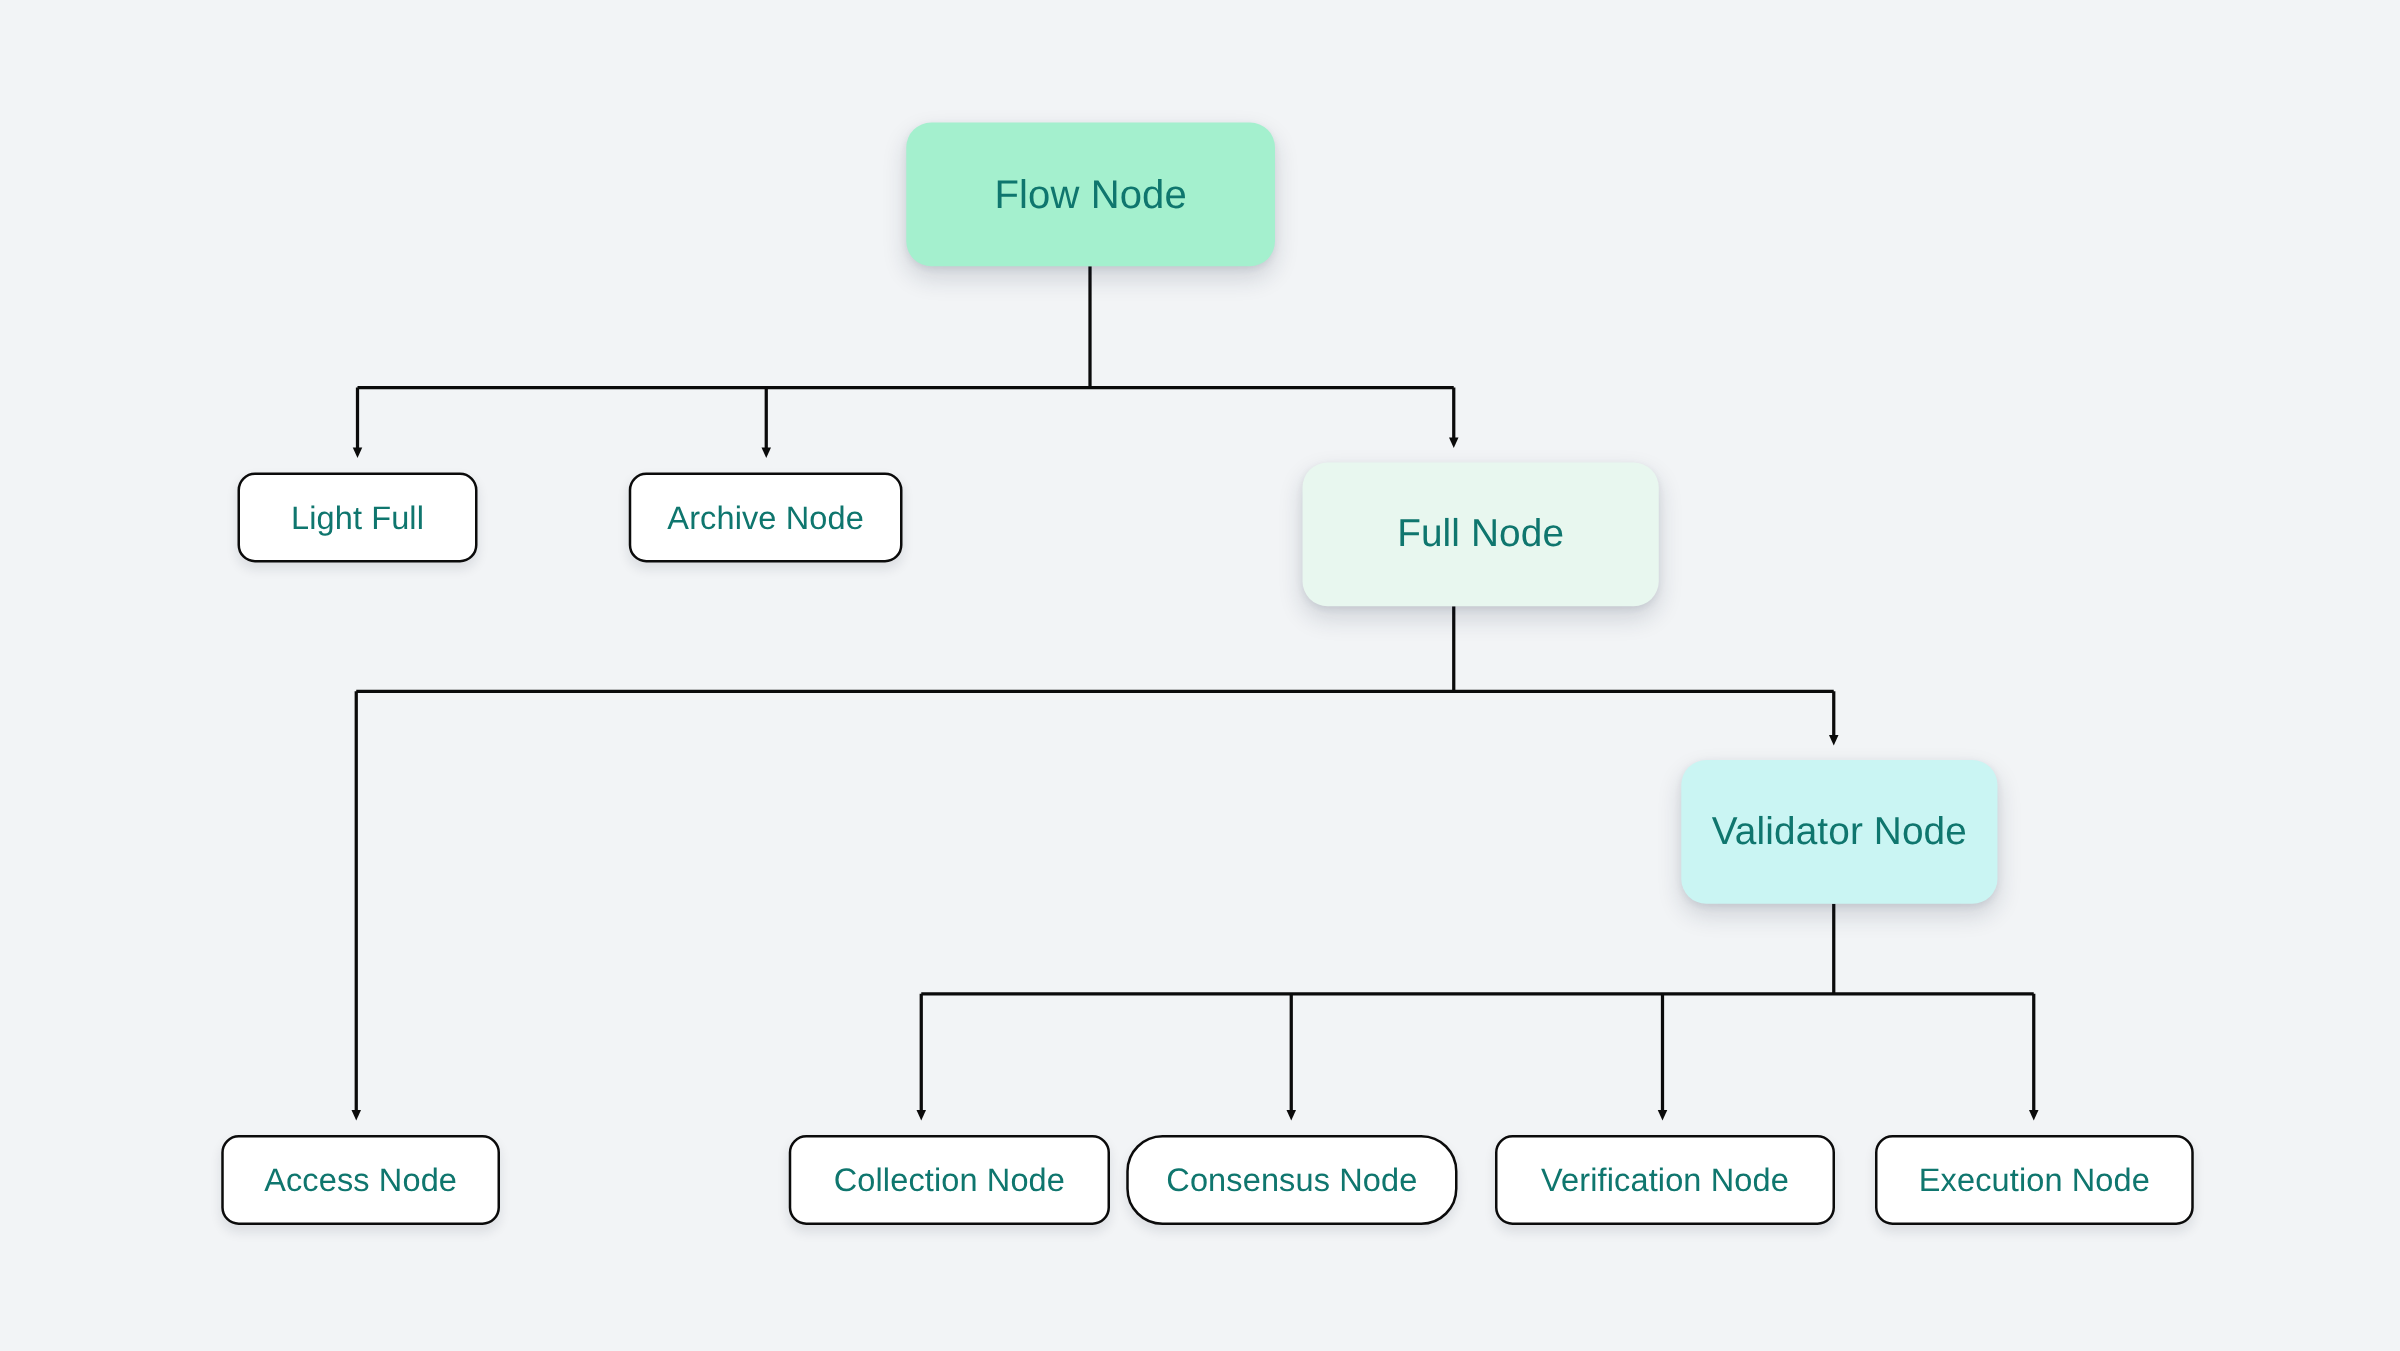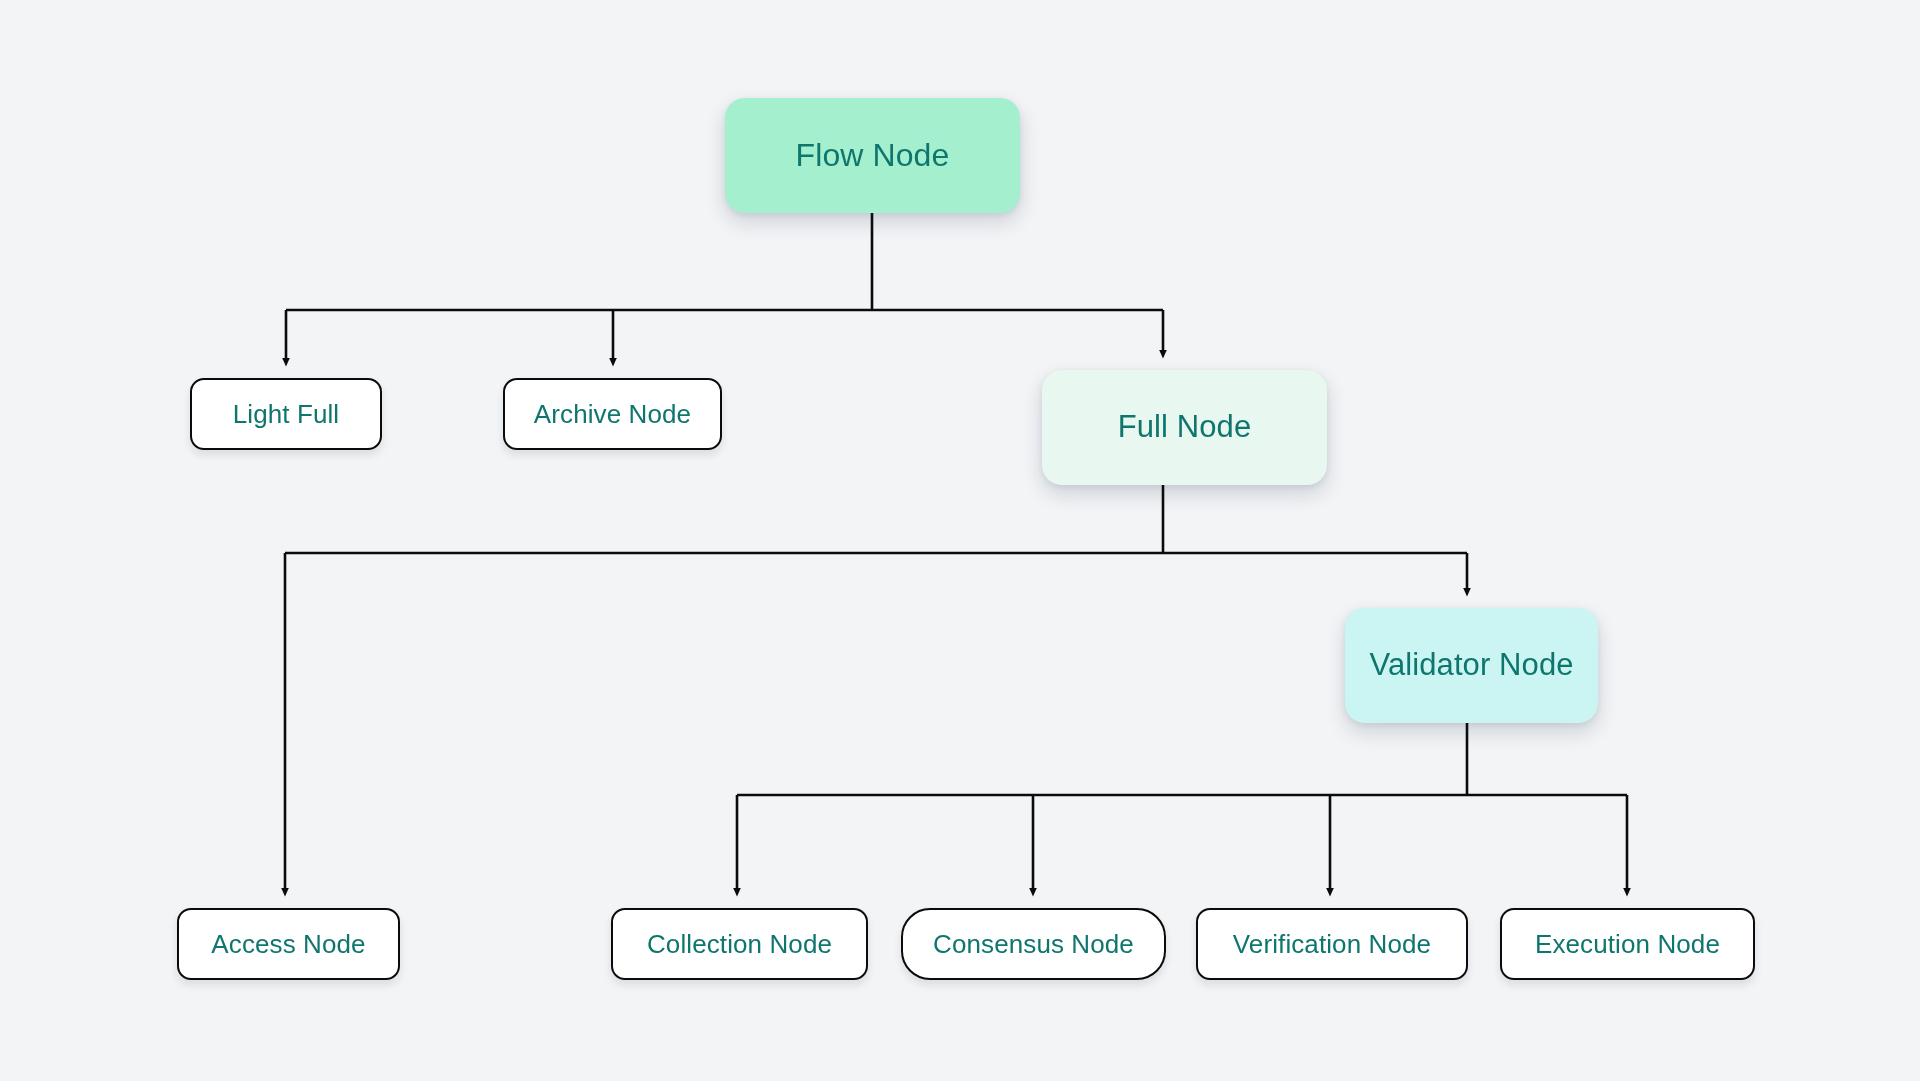--- a/index.html
+++ b/index.html
@@ -116,21 +116,21 @@
   </div>
 
   <div class="node tinted lvl-mid" style="left: 1325px; top: 608px; width: 253px; height: 115px; background: rgb(202, 245, 243);">
     <span>Validator Node</span>
   </div>
 
   <div class="node plain" style="left: 177px; top: 908px; width: 223px; height: 72px; background: rgb(255, 255, 255);">
     <span>Access Node</span>
   </div>
 
-  <div class="node plain" style="left: 611px; top: 908px; width: 257px; height: 72px; background: rgb(255, 255, 255);">
+  <div class="node plain" style="left: 631px; top: 908px; width: 257px; height: 72px; background: rgb(255, 255, 255);">
     <span>Collection Node</span>
   </div>
 
   <div class="node plain" style="left: 901px; top: 908px; width: 265px; height: 72px; background: rgb(255, 255, 255); border-radius: 29px;">
     <span>Consensus Node</span>
   </div>
 
   <div class="node plain" style="left: 1500px; top: 908px; width: 255px; height: 72px; background: rgb(255, 255, 255);">
     <span>Execution Node</span>
   </div>

